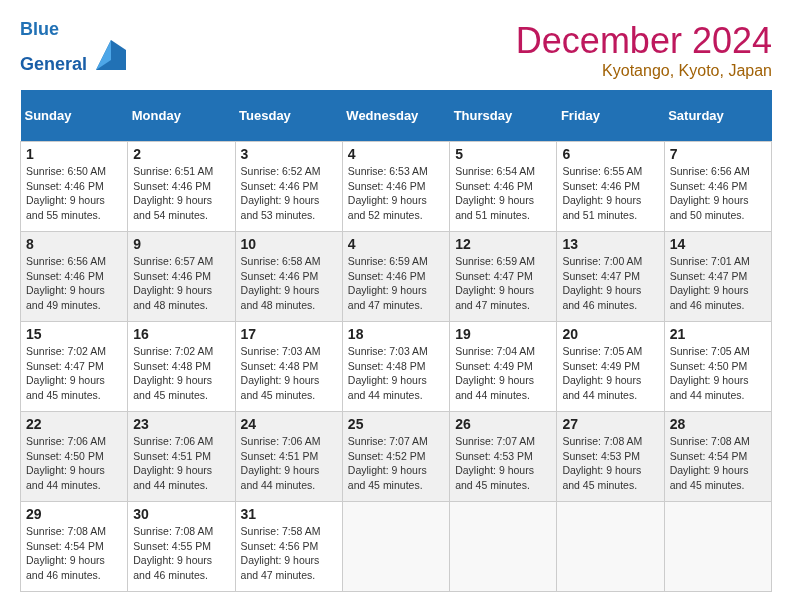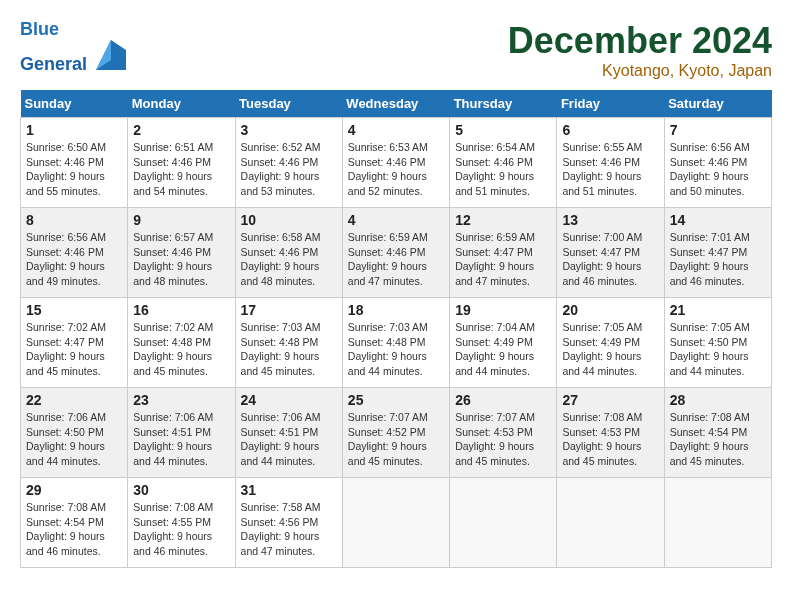--- a/index.html
+++ b/index.html
@@ -32,36 +32,36 @@
     .logo-icon {
       width: 30px;
       height: 30px;
       margin-left: 4px;
     }
     .title-section {
       text-align: right;
     }
     .month-title {
       font-size: 36px;
-      font-weight: bold;
-      color: #14532d;
+      font-weight: normal;
+      color: #be185d;
     }
     .location {
       font-size: 16px;
       color: #a16207;
     }
     table {
       width: 100%;
       border-collapse: collapse;
       font-size: 11px;
     }
     thead tr th {
       background-color: #2171b5;
       color: #fff;
-      padding: 6px 4px;
+      padding: 18px 4px;
       text-align: left;
       font-size: 13px;
       font-weight: bold;
     }
     tbody tr td {
       border: 1px solid #ccc;
       vertical-align: top;
       padding: 4px 5px;
       width: 107px;
       min-height: 80px;

